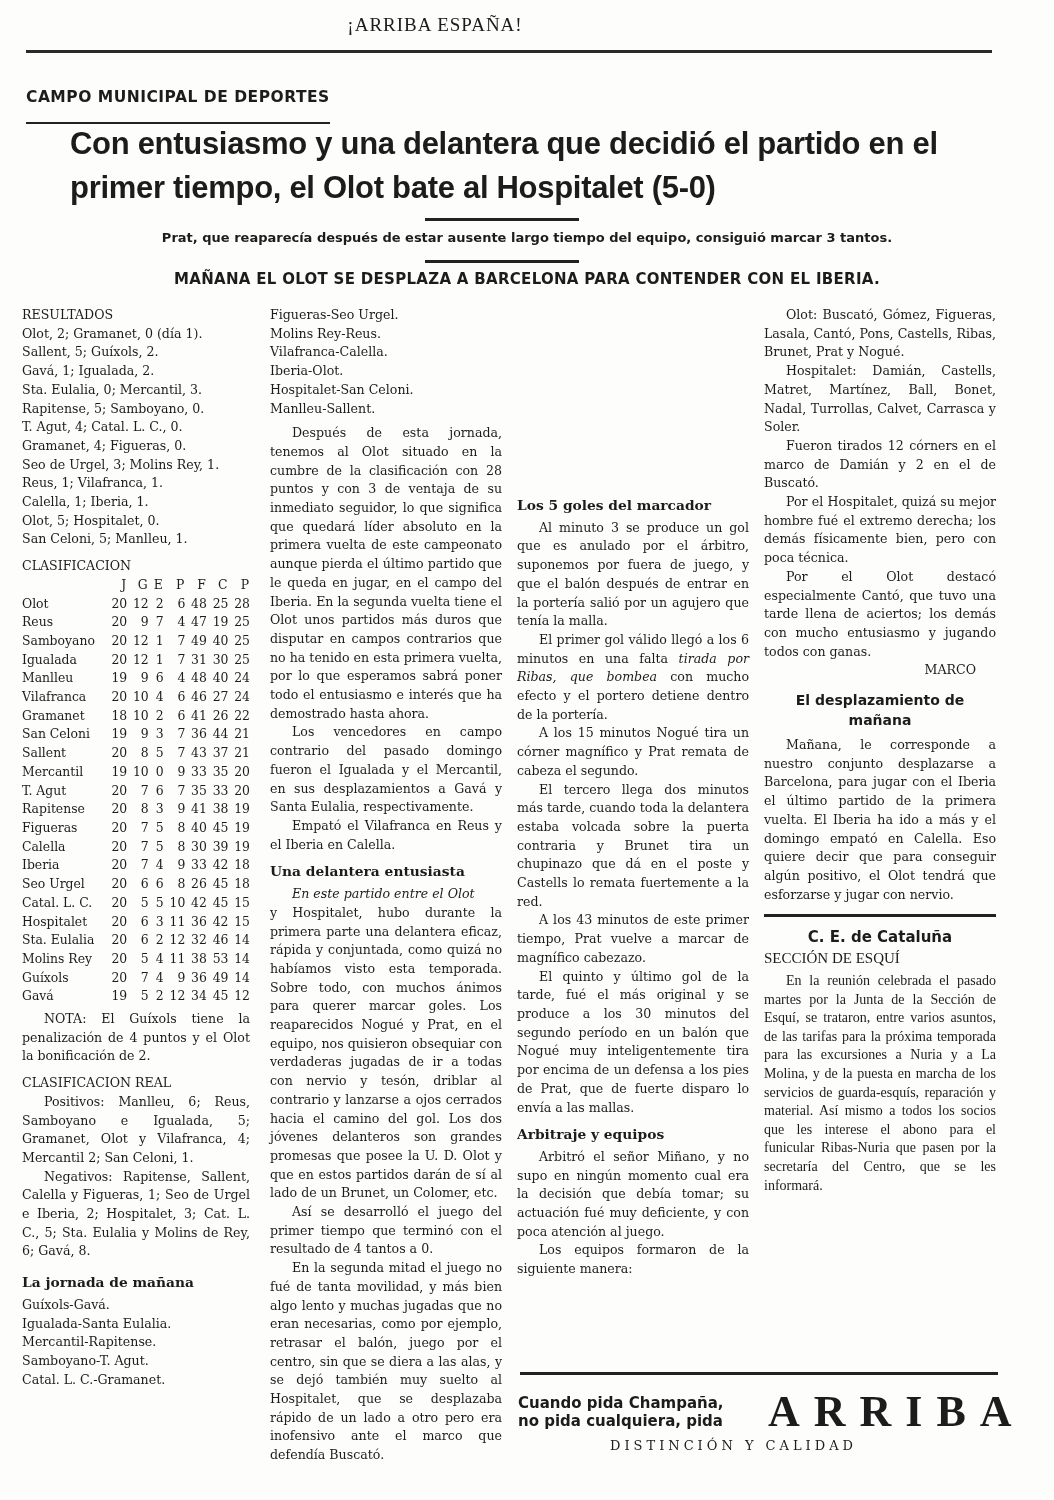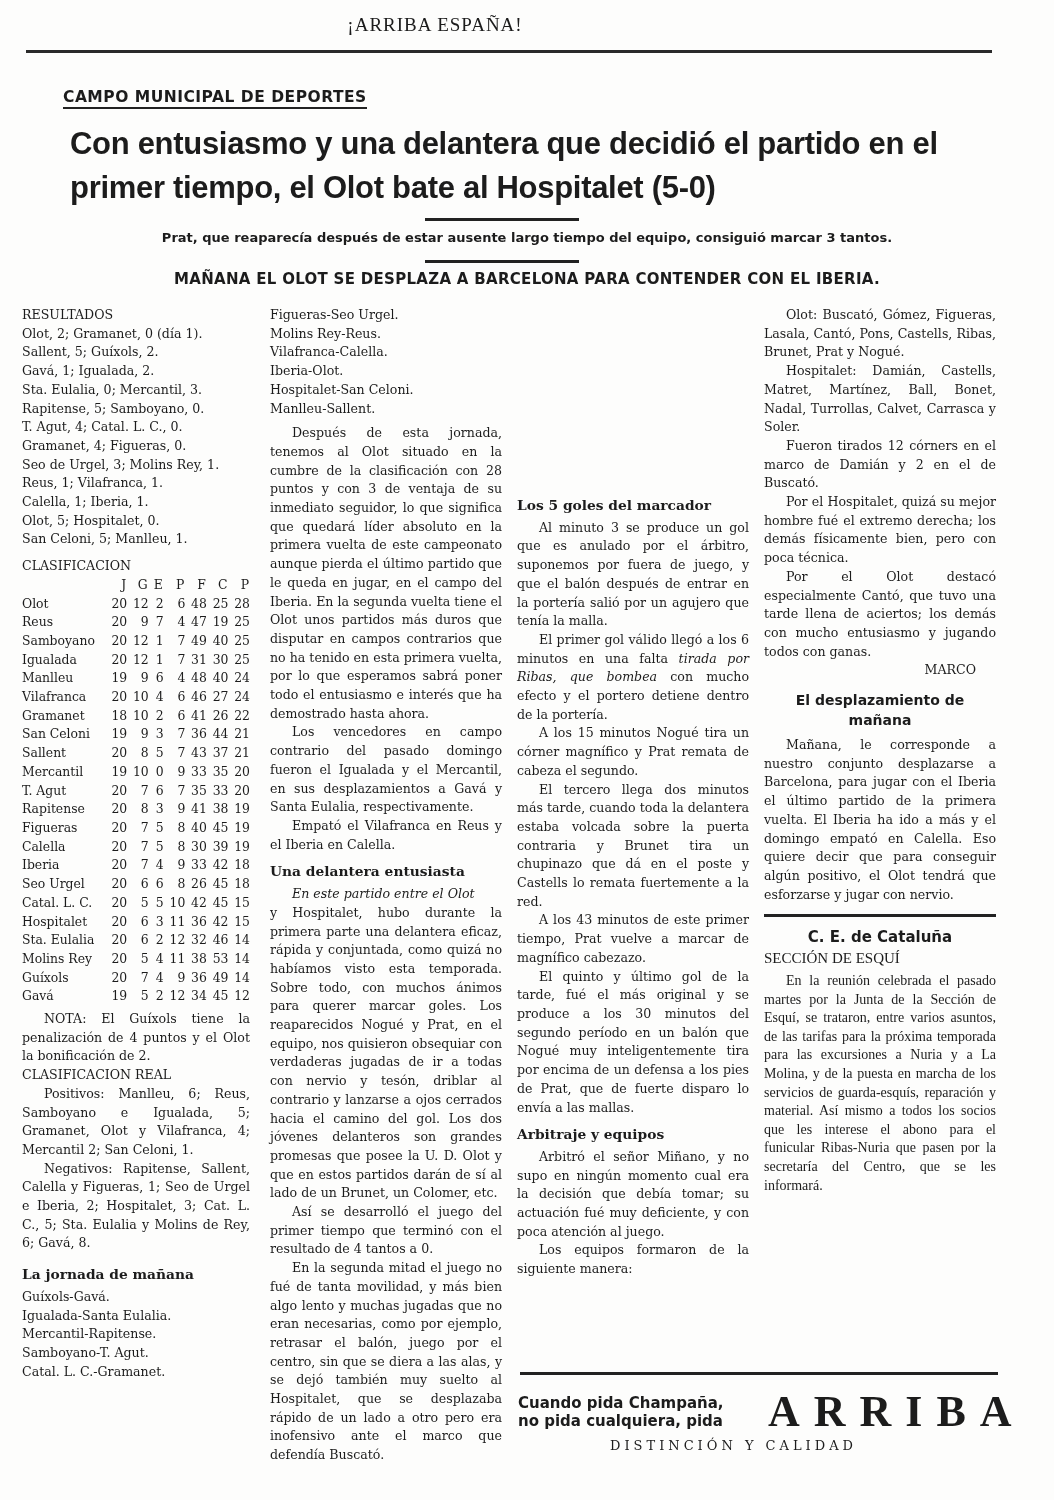--- a/index.html
+++ b/index.html
@@ -1,19 +1,19 @@
 <!DOCTYPE html>
 <html><head>
 <meta charset="utf-8">
 <style>
   html, body { margin:0; padding:0; }
   body { width:1054px; height:1500px; background:#fdfdfc; color:#1c1c1c; position:relative; overflow:hidden; font-family:"DejaVu Serif", serif; }
   .masthead { position:absolute; top:14px; left:0; width:870px; text-align:center; font-family:"Liberation Serif", serif; font-size:19px; letter-spacing:1px; }
   .rule-top { position:absolute; top:50px; left:26px; width:966px; height:3px; background:#2a2a2a; }
-  .kicker { position:absolute; top:88px; left:26px; font-family:"DejaVu Sans", sans-serif; font-weight:bold; font-size:15.5px; letter-spacing:0.5px; border-bottom:2px solid #222; padding-bottom:1px;margin-left:37px; }
+  .kicker { position:absolute; top:88px; left:26px; font-family:"DejaVu Sans", sans-serif; font-weight:bold; font-size:15.5px; letter-spacing:0.5px; border-bottom:2px solid #222; padding-bottom:16px; }
   .headline { position:absolute; top:122px; left:26px; width:966px; font-family:Liberation Sans, sans-serif; font-weight:bold; font-size:31px; line-height:44px; letter-spacing:-0.3px;margin-left:44px; }
   .rule-short { position:absolute; left:425px; width:154px; height:3px; background:#222; }
   .subhead { position:absolute; top:230px; left:0; width:1054px; text-align:center; font-family:"DejaVu Sans", sans-serif; font-weight:bold; font-size:13px; }
   .subhead2 { position:absolute; top:270px; left:0; width:1054px; text-align:center; font-family:"DejaVu Sans", sans-serif; font-weight:bold; font-size:15px; letter-spacing:0.3px; }
   .col { position:absolute; top:306px; font-family:"DejaVu Serif", serif; font-size:12.6px; line-height:18.7px; text-align:justify; }
   .col1 { left:22px; width:228px; }
   .col2 { left:270px; width:232px; }
   .col3 { left:517px; width:232px; }
   .col4 { left:764px; width:232px; }
   .center { }
@@ -292,21 +292,21 @@
           <td class="n">5</td>
           <td class="n">2</td>
           <td class="n">12</td>
           <td class="n">34</td>
           <td class="n">45</td>
           <td class="n">12</td>
         </tr>
       </tbody>
   </table>
   <p style="margin-top:4px">NOTA: El Guíxols tiene la penalización de 4 puntos y el Olot la bonificación de 2.</p>
-  <div class="center" style="">CLASIFICACION REAL</div>
+  <div class="center" style="margin-top:8px">CLASIFICACION REAL</div>
   <p>Positivos: Manlleu, 6; Reus, Samboyano e Igualada, 5; Gramanet, Olot y Vilafranca, 4; Mercantil 2; San Celoni, 1.</p>
   <p>Negativos: Rapitense, Sallent, Calella y Figueras, 1; Seo de Urgel e Iberia, 2; Hospitalet, 3; Cat. L. C., 5; Sta. Eulalia y Molins de Rey, 6; Gavá, 8.</p>
   <div class="center sect" style="margin-top:12px">La jornada de mañana</div>
   <span class="line">Guíxols-Gavá.</span>
   <span class="line">Igualada-Santa Eulalia.</span>
   <span class="line">Mercantil-Rapitense.</span>
   <span class="line">Samboyano-T. Agut.</span>
   <span class="line">Catal. L. C.-Gramanet.</span>
 </div>
 

